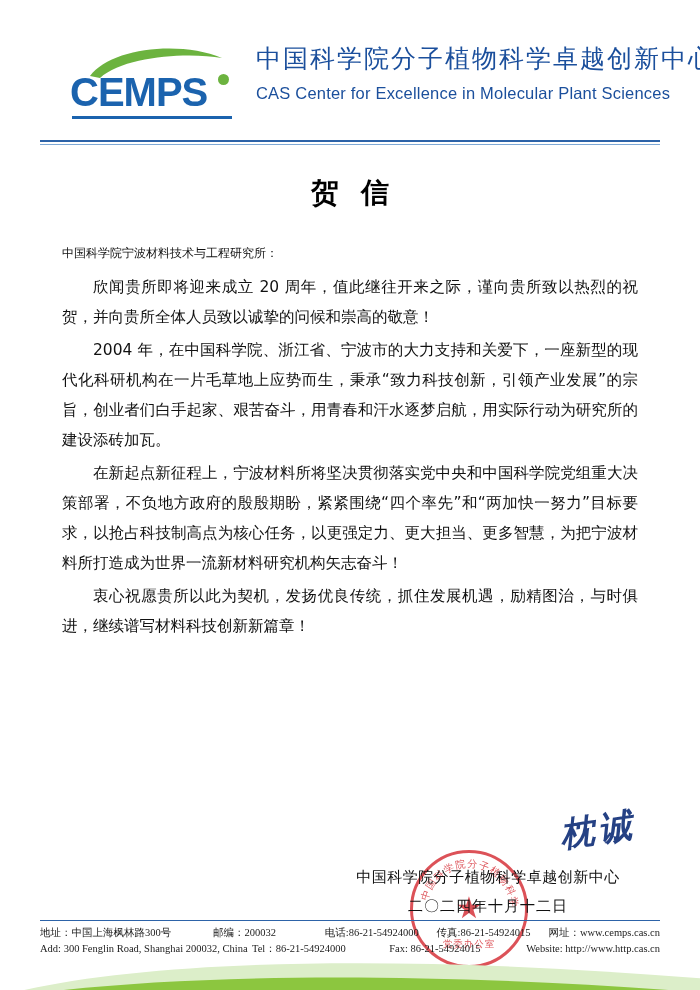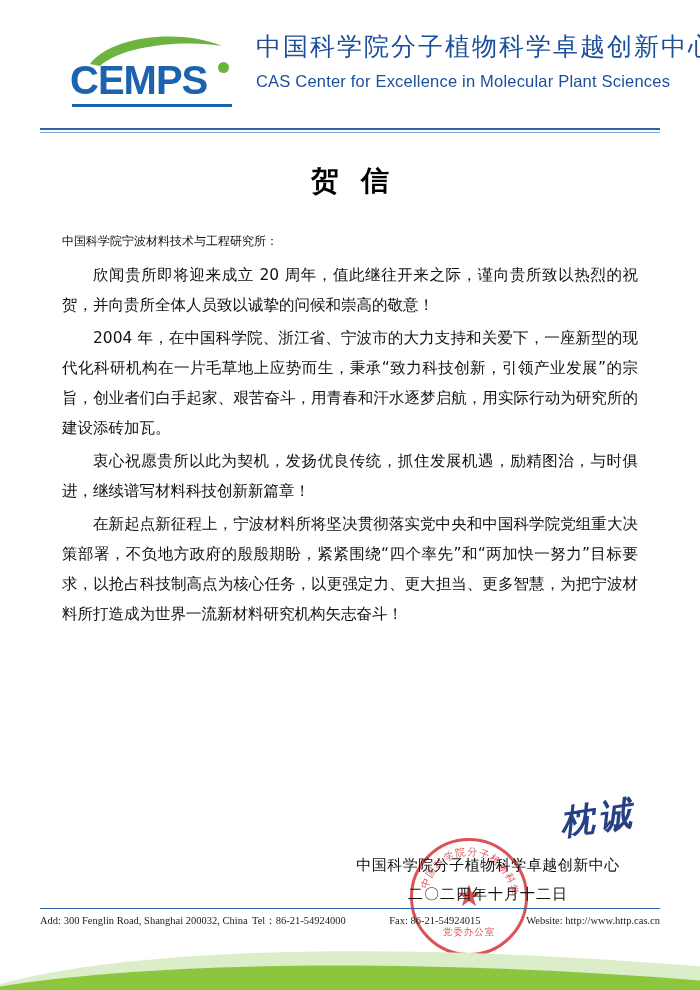--- a/index.html
+++ b/index.html
@@ -24,20 +24,21 @@
   }
 
   
   .letterhead {
     position: relative;
     height: 130px;
     padding: 28px 40px 0 40px;
     box-sizing: border-box;
     display: flex;
     align-items: flex-start;
+    margin-top: 12px;
   }
 
   .logo-block {
     position: relative;
     width: 170px;
     height: 78px;
     flex: 0 0 auto;
     margin-left: 30px;
     margin-top: 8px;
   }
@@ -294,22 +295,22 @@
   </div>
   <div class="head-rule"></div>
   <div class="head-rule-thin"></div>
 
   <div class="doc-title">贺信</div>
 
   <div class="body-wrap">
     <div class="salutation">中国科学院宁波材料技术与工程研究所：</div>
     <p class="para">欣闻贵所即将迎来成立 20 周年，值此继往开来之际，谨向贵所致以热烈的祝贺，并向贵所全体人员致以诚挚的问候和崇高的敬意！</p>
     <p class="para">2004 年，在中国科学院、浙江省、宁波市的大力支持和关爱下，一座新型的现代化科研机构在一片毛草地上应势而生，秉承“致力科技创新，引领产业发展”的宗旨，创业者们白手起家、艰苦奋斗，用青春和汗水逐梦启航，用实际行动为研究所的建设添砖加瓦。</p>
+    <p class="para">在新起点新征程上，宁波材料所将坚决贯彻落实党中央和中国科学院党组重大决策部署，不负地方政府的殷殷期盼，紧紧围绕“四个率先”和“两加快一努力”目标要求，以抢占科技制高点为核心任务，以更强定力、更大担当、更多智慧，为把宁波材料所打造成为世界一流新材料研究机构矢志奋斗！</p>
     <p class="para">衷心祝愿贵所以此为契机，发扬优良传统，抓住发展机遇，励精图治，与时俱进，继续谱写材料科技创新新篇章！</p>
-    <p class="para">在新起点新征程上，宁波材料所将坚决贯彻落实党中央和中国科学院党组重大决策部署，不负地方政府的殷殷期盼，紧紧围绕“四个率先”和“两加快一努力”目标要求，以抢占科技制高点为核心任务，以更强定力、更大担当、更多智慧，为把宁波材料所打造成为世界一流新材料研究机构矢志奋斗！</p>
   </div>
 
   <div class="handwriting">枕诚</div>
 
   <div class="seal">
     <div class="seal-top-text">
       <svg width="112" height="112" viewBox="0 0 112 112">
         <path id="sealArc" d="M 14 56 A 42 42 0 0 1 98 56" fill="none"></path>
         <text font-family="DejaVu Sans, sans-serif" font-size="10" fill="#d3222a" letter-spacing="1.2">
           <textPath href="#sealArc" startOffset="6%">中国科学院分子植物科学卓越创新中心</textPath>
@@ -321,20 +322,27 @@
   </div>
 
   <div class="sign-block">
     <div class="sign-org">中国科学院分子植物科学卓越创新中心</div>
     <div class="sign-date">二〇二四年十月十二日</div>
   </div>
 
   <div class="footer-rule"></div>
   <div class="footer">
     <div class="footer-row">
+      <span class="footer-cell fc-1">地址：中国上海枫林路300号</span>
+      <span class="footer-cell fc-2">邮编：200032</span>
+      <span class="footer-cell fc-3">电话:86-21-54924000</span>
+      <span class="footer-cell fc-4">传真:86-21-54924015</span>
+      <span class="footer-cell">网址：www.cemps.cas.cn</span>
+    </div>
+    <div class="footer-row">
       <span class="footer-cell fc-1">Add: 300 Fenglin Road, Shanghai 200032, China</span>
       <span class="footer-cell fc-2">Tel：86-21-54924000</span>
       <span class="footer-cell fc-3">Fax: 86-21-54924015</span>
       <span class="footer-cell">Website: http://www.http.cas.cn</span>
     </div>
   </div>
 
   <div class="bottom-art">
     <svg width="700" height="48" viewBox="0 0 700 48">
       <path d="M -20 48 C 120 2, 420 0, 720 26 L 720 48 Z" fill="#dceec9"></path>

